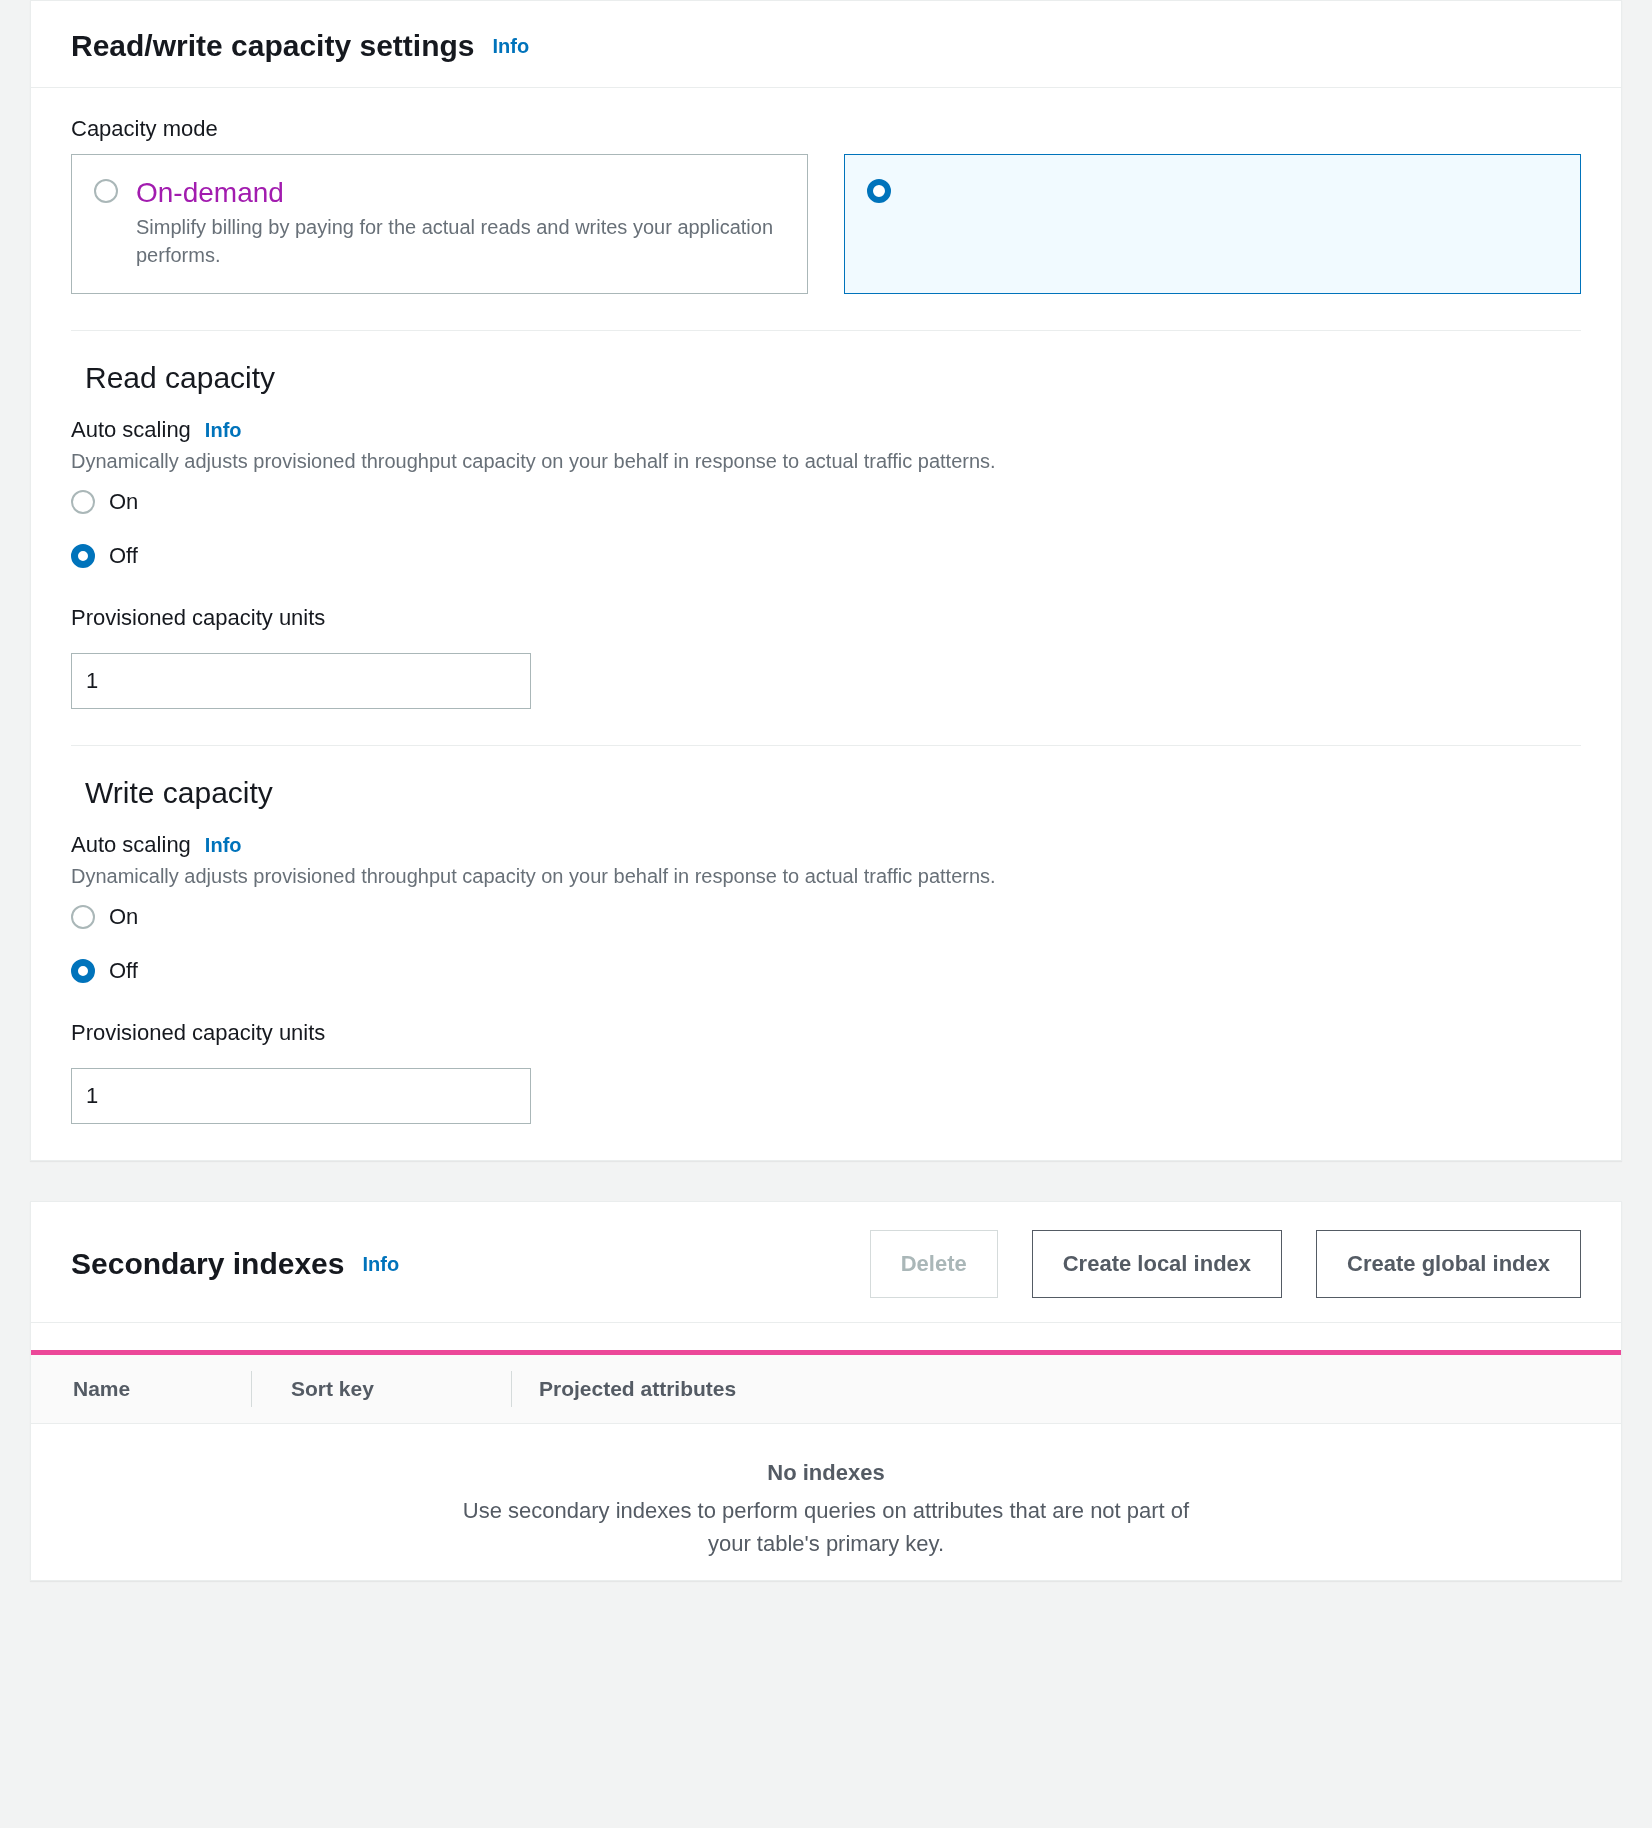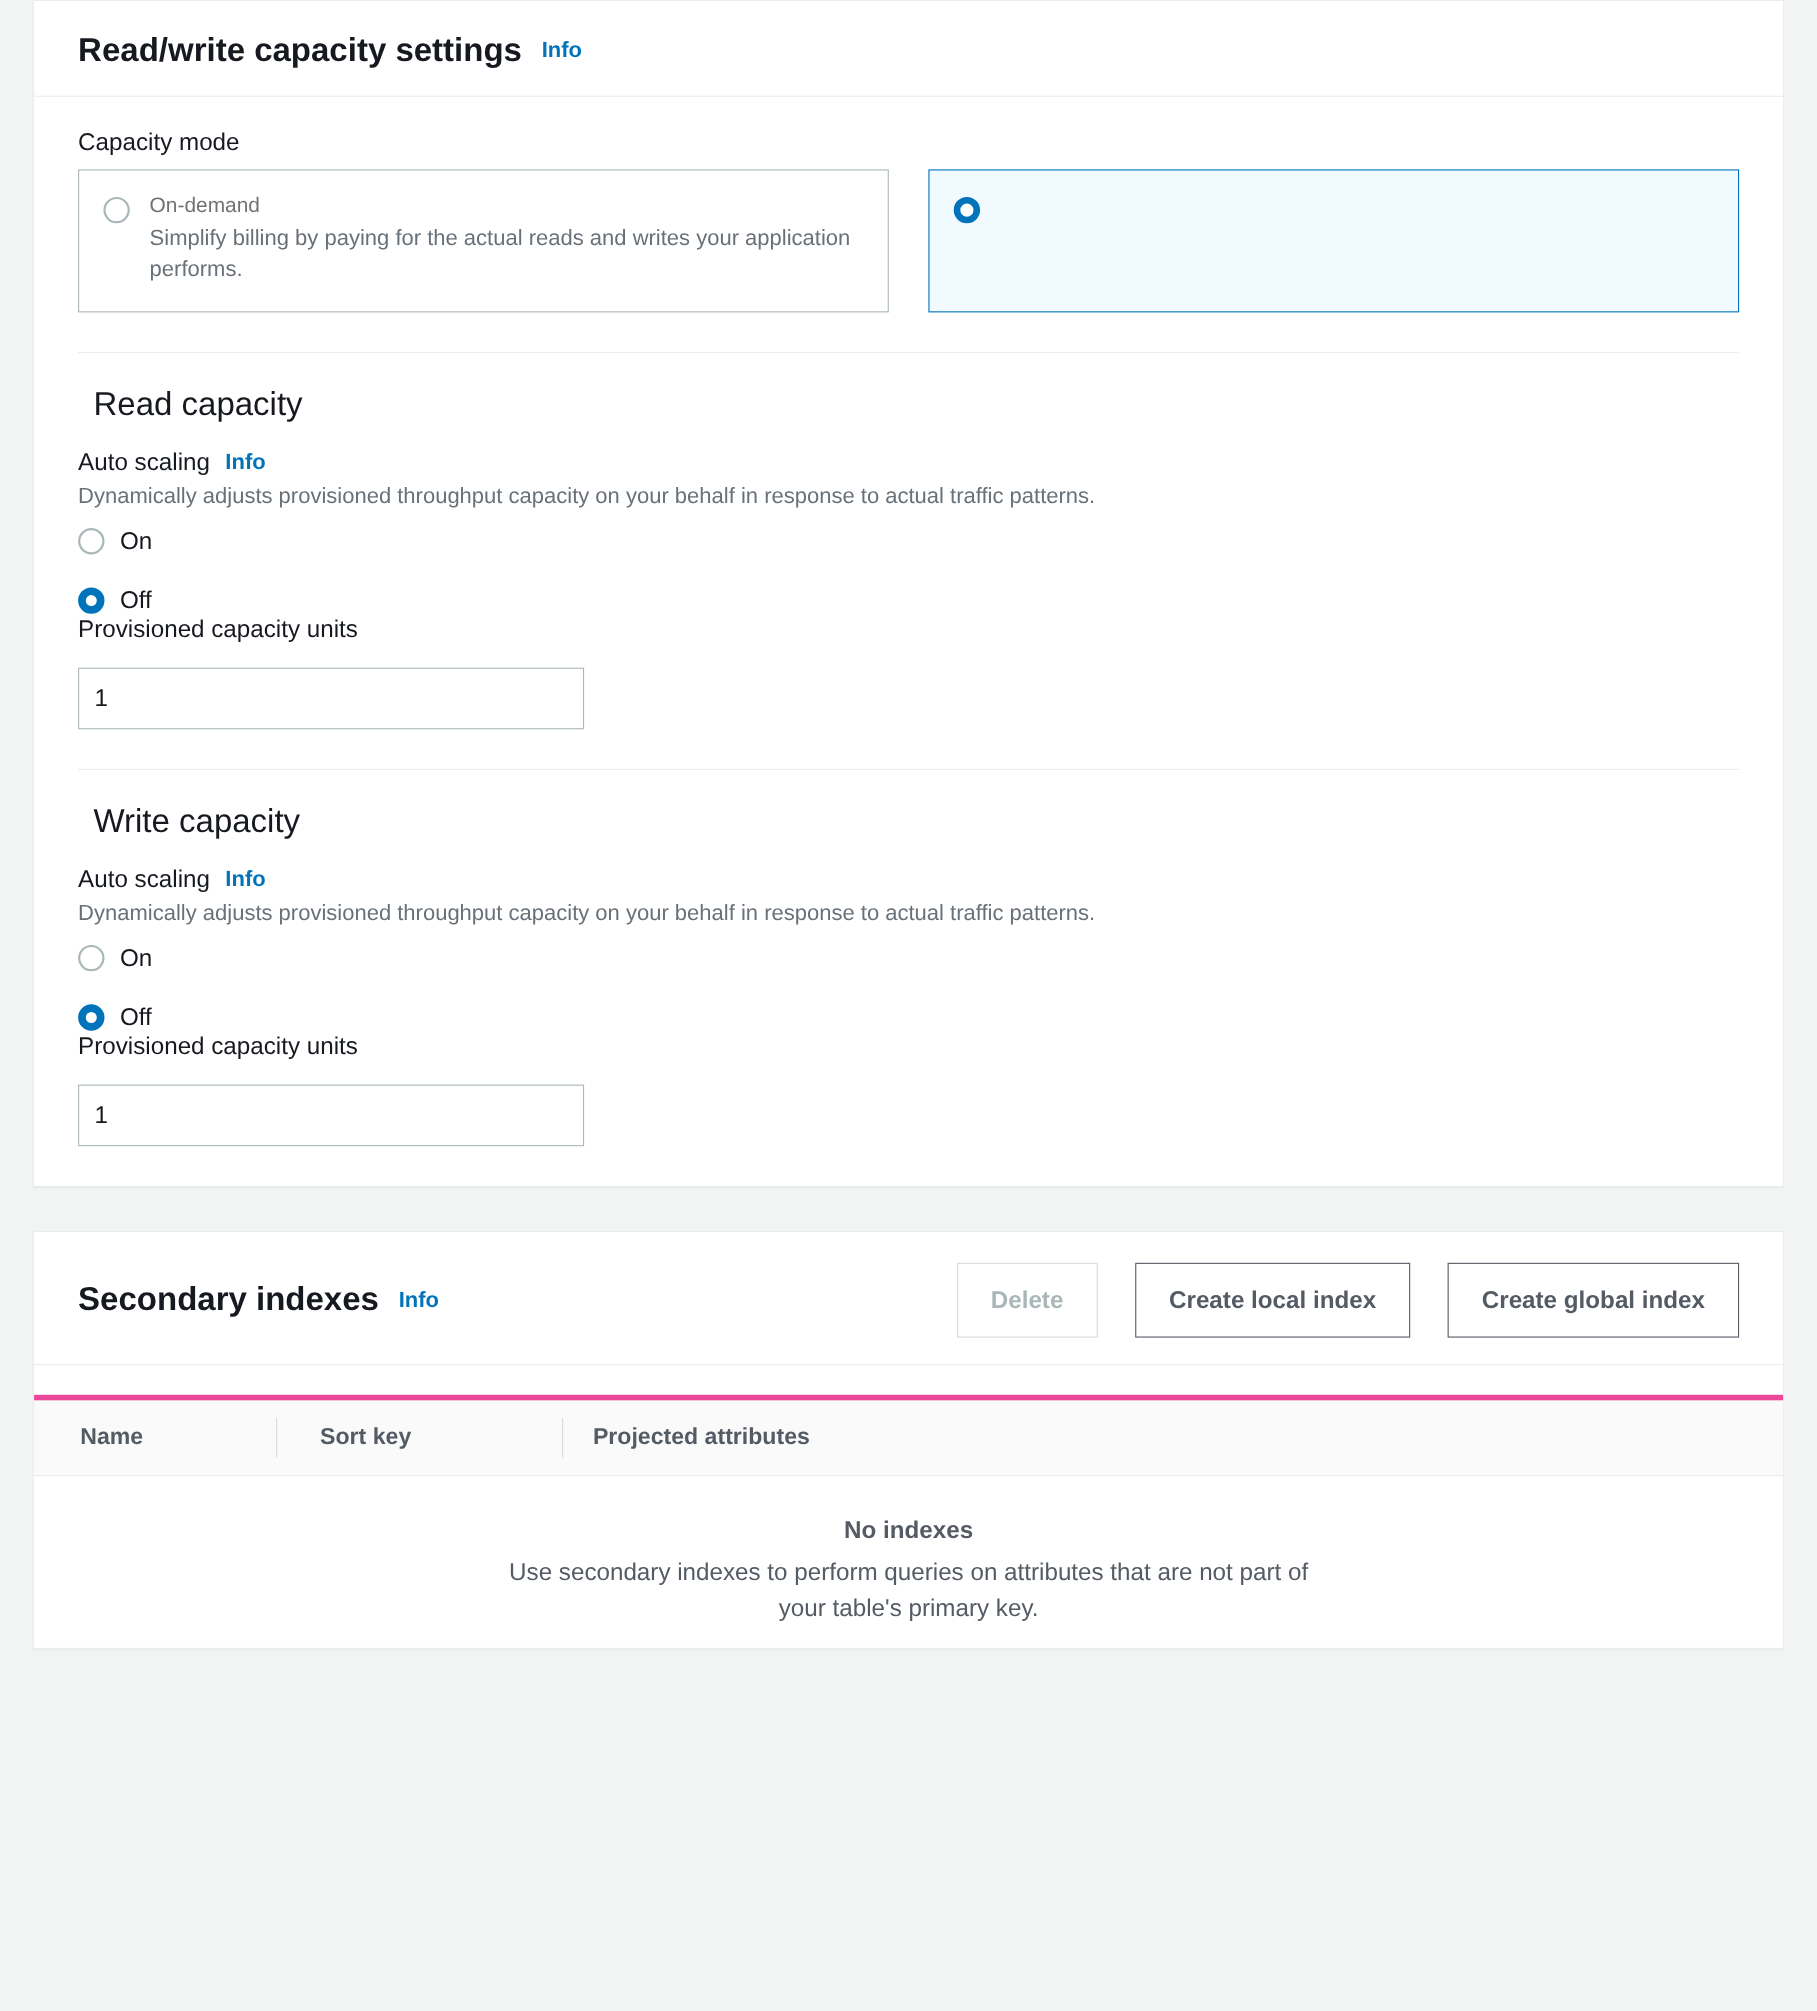--- a/index.html
+++ b/index.html
@@ -86,23 +86,23 @@
   .option-card.selected .radio-outer::after {
     content: "";
   }
   .selected .radio-outer {
     
   }
   .radio-outer.unchecked {
     border: 2px solid #aab7b8;
   }
   .card-title {
-    font-size: 19px;
+    font-size: 28px;
     font-weight: 400;
-    color: #737373;
+    color: #a21caf;
     margin-bottom: 4px;
   }
   .card-desc {
     font-size: 20px;
     color: #687078;
     line-height: 1.4;
   }
   hr.section-sep {
     border: none;
     border-top: 1px solid #eaeded;
@@ -151,20 +151,21 @@
     background: #fff;
   }
   .radio-sm.checked {
     border: 7px solid #0073bb;
   }
   .radio-text {
     font-size: 22px;
     color: #16191f;
   }
   .input-block {
+    margin-top: 36px;
   }
   .text-input {
     width: 460px;
     height: 56px;
     border: 1px solid #aab7b8;
     padding: 0 14px;
     font-size: 22px;
     color: #16191f;
     margin-top: 10px;
     background: #fff;

